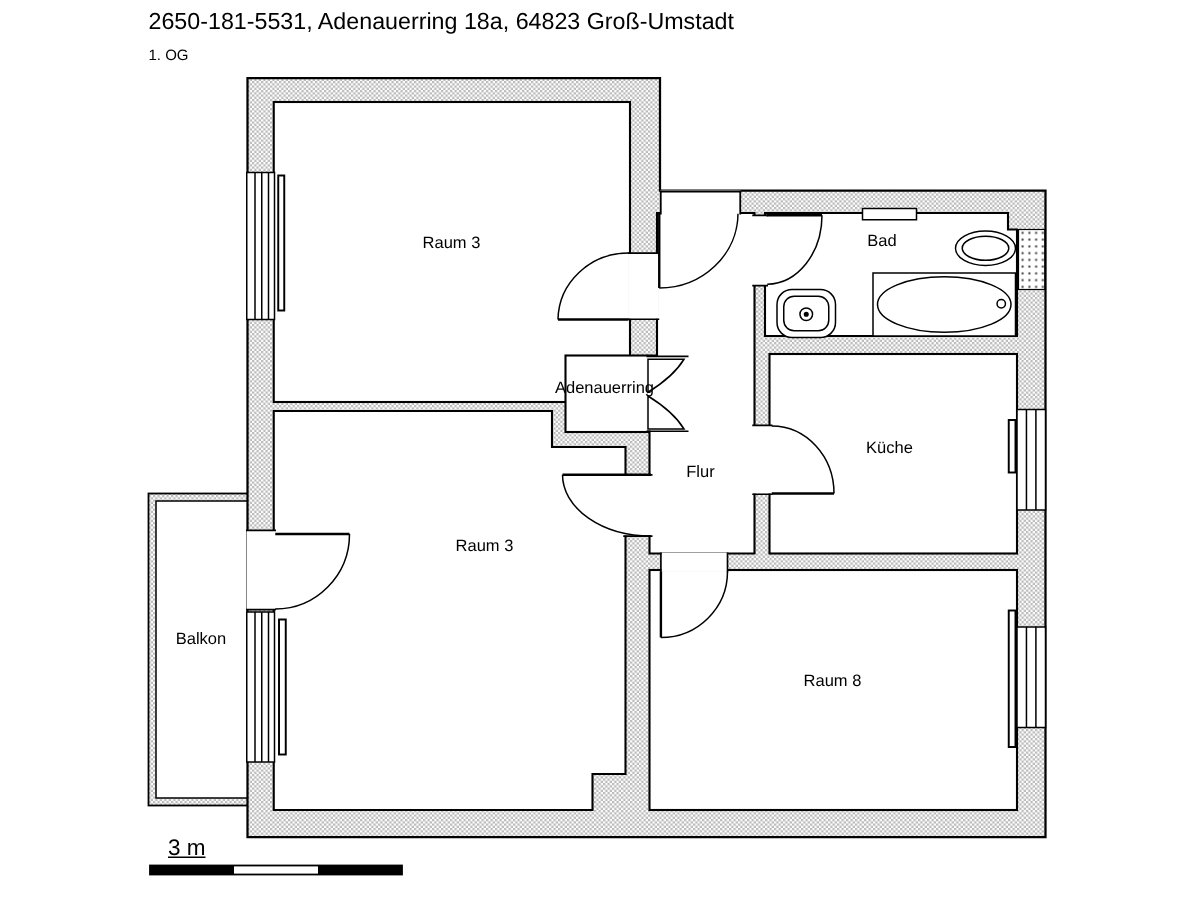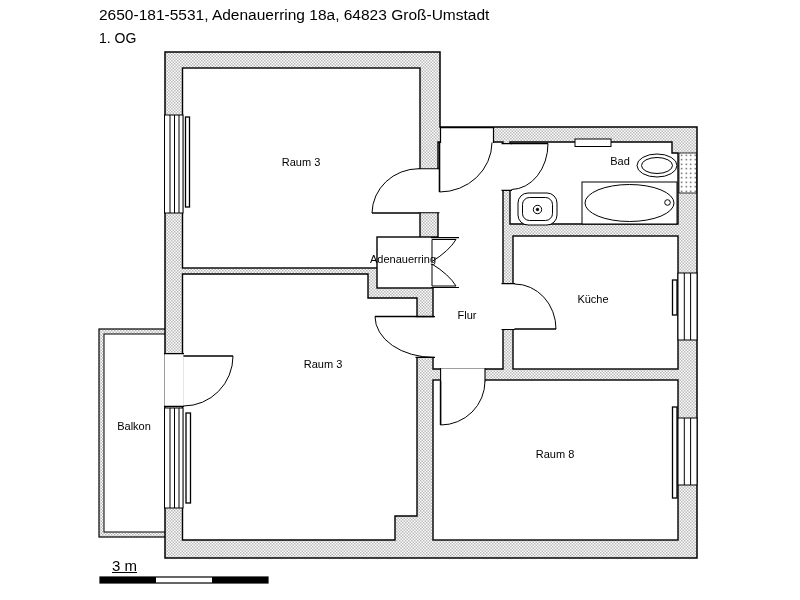--- a/index.html
+++ b/index.html
@@ -2,21 +2,21 @@
 <html><head>
 <meta charset="utf-8">
 <style>
   html,body{margin:0;padding:0;background:#ffffff;}
   #stage{position:relative;width:800px;height:600px;background:#fff;overflow:hidden;
          font-family:"Liberation Sans","DejaVu Sans",sans-serif;color:#000;}
   #plan-svg{position:absolute;left:0;top:0;}
   .lbl{position:absolute;font-size:11px;line-height:16px;white-space:nowrap;color:#000;}
   .lbl.centered{transform:translate(-50%,-50%);}
   #title-line{position:absolute;left:99px;top:7px;font-size:15.5px;}
-  #floor-line{position:absolute;left:99px;top:30px;font-size:14px;}
+  #floor-line{position:absolute;left:99px;top:30px;font-size:10px;}
   #scale-label{position:absolute;left:112px;top:558px;font-size:15px;
                text-decoration:underline;}
 </style>
 </head>
 <body>
 
 <div id="stage">
 
   <svg id="plan-svg" width="800" height="600" viewBox="0 0 800 600">
     <defs>
@@ -158,21 +158,21 @@
       <rect x="100" y="577" width="168" height="6" fill="#ffffff" stroke="#000" stroke-width="1.2"></rect>
       <rect x="100" y="577" width="56" height="6" fill="#000"></rect>
       <rect x="212" y="577" width="56" height="6" fill="#000"></rect>
     </g>
   </svg>
 
   <div id="title-line" class="lbl">2650-181-5531, Adenauerring 18a, 64823 Groß-Umstadt</div>
   <div id="floor-line" class="lbl">1. OG</div>
 
   <div class="lbl centered" style="left:301px;top:162px;">Raum 3</div>
-  <div class="lbl centered" style="left:620px;top:161px;">Bad</div>
+  <div class="lbl centered" style="left:588px;top:161px;">Bad</div>
   <div class="lbl centered" style="left:403px;top:259px;">Adenauerring</div>
   <div class="lbl centered" style="left:467px;top:315px;">Flur</div>
   <div class="lbl centered" style="left:593px;top:299px;">Küche</div>
   <div class="lbl centered" style="left:323px;top:364px;">Raum 3</div>
   <div class="lbl centered" style="left:134px;top:426px;">Balkon</div>
   <div class="lbl centered" style="left:555px;top:454px;">Raum 8</div>
 
   <div id="scale-label" class="lbl">3 m</div>
 </div>
 

